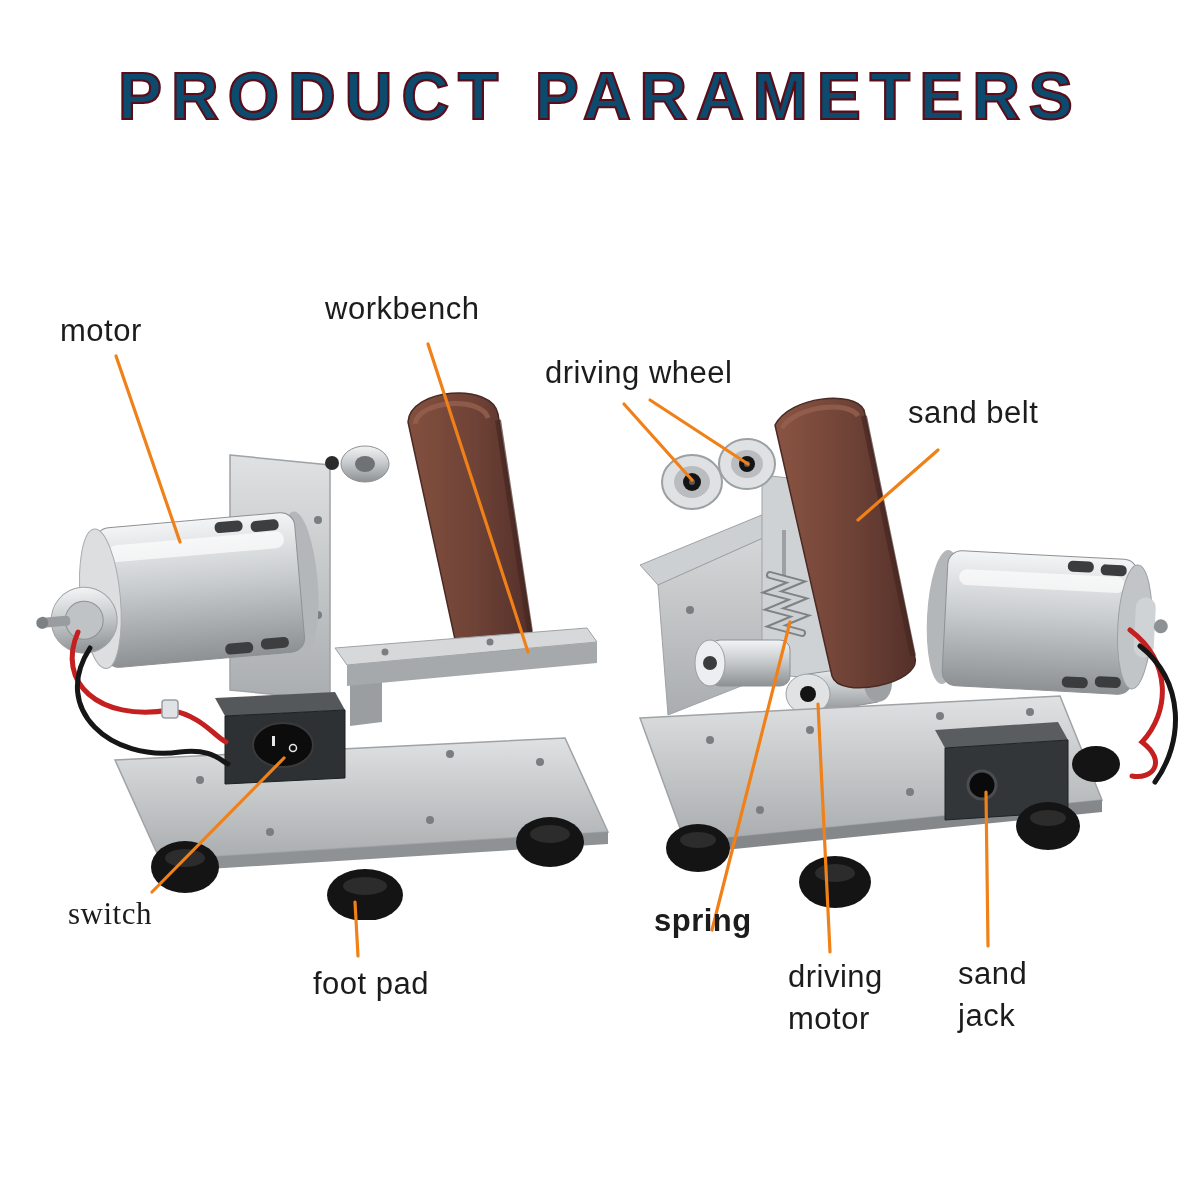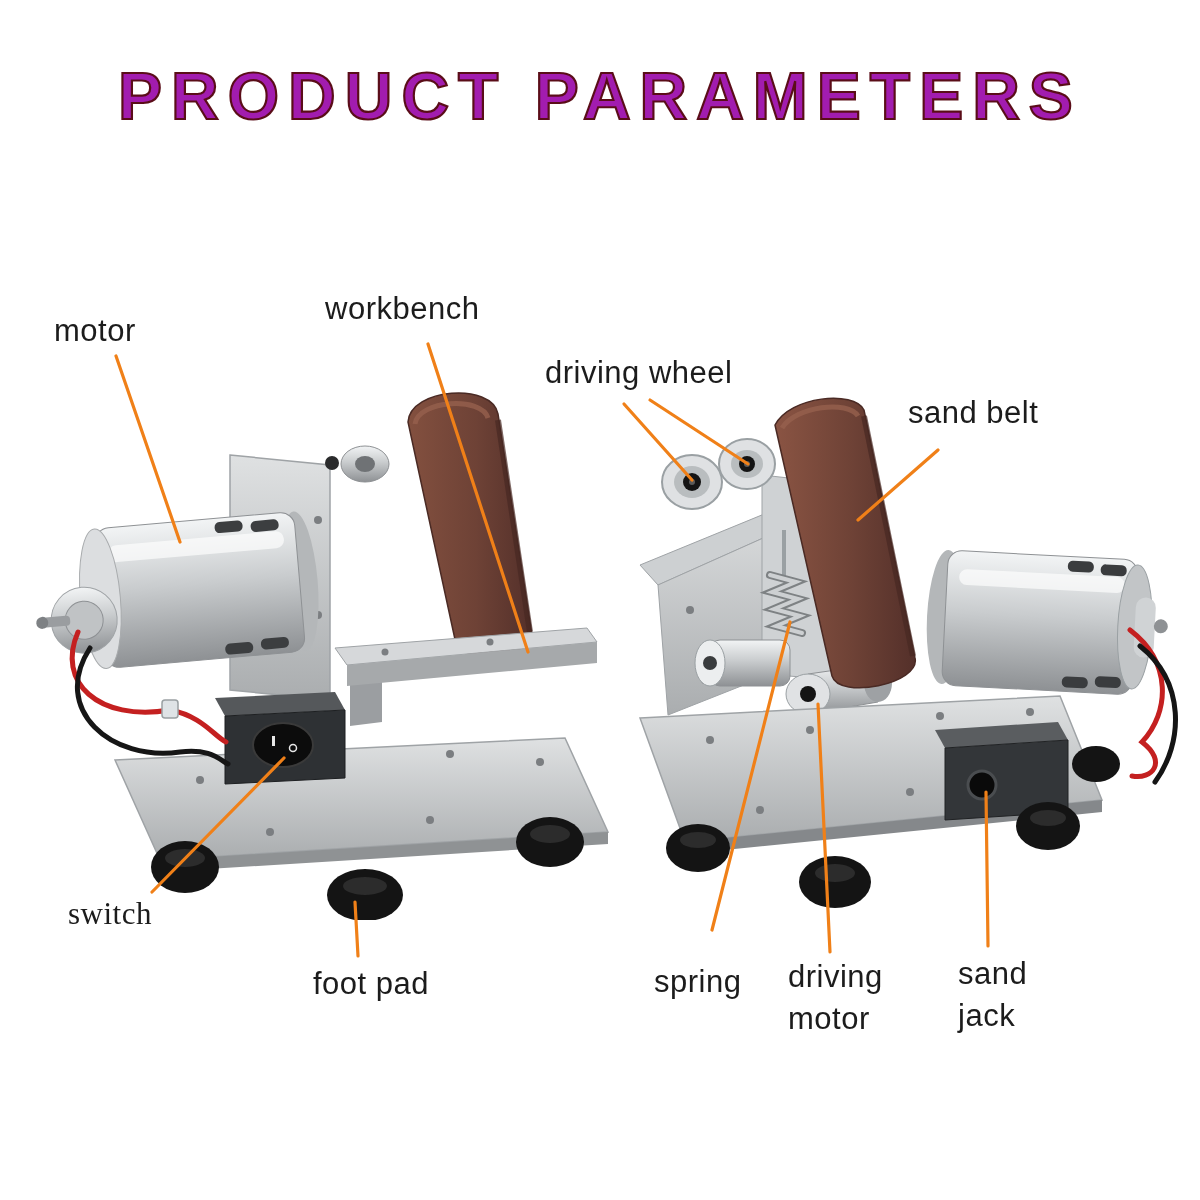--- a/index.html
+++ b/index.html
@@ -11,21 +11,21 @@
     font-family:"Liberation Sans", sans-serif;
   }
   .title{
     position:absolute;
     left:0; right:0; top:58px;
     margin:0;
     text-align:center;
     font-size:66px;
     font-weight:900;
     letter-spacing:9px;
-    color:#a21caf;
+    color:#0c4a6e;
     -webkit-text-stroke:2.2px #5a0d18;
   }
   .illustration{position:absolute; z-index:1;}
   .leaders{position:absolute; left:0; top:0; z-index:2;}
   .label{
     position:absolute;
     z-index:3;
     font-size:31px;
     font-weight:500;
     letter-spacing:0.5px;
@@ -254,21 +254,21 @@
     <line x1="650" y1="400" x2="748" y2="464"></line>
     <line x1="938" y1="450" x2="858" y2="520"></line>
     <line x1="152" y1="892" x2="284" y2="758"></line>
     <line x1="358" y1="956" x2="355" y2="902"></line>
     <line x1="712" y1="930" x2="790" y2="622"></line>
     <line x1="830" y1="952" x2="818" y2="704"></line>
     <line x1="988" y1="946" x2="986" y2="792"></line>
   </g>
 </svg>
 
-<div class="label" style="left:54px; top:310px;text-align:right;">motor</div>
+<div class="label" style="left:60px; top:310px;text-align:right;">motor</div>
 <div class="label" style="left:325px; top:288px;text-align:right;">workbench</div>
 <div class="label" style="left:545px; top:352px;">driving wheel</div>
 <div class="label" style="left:908px; top:392px;">sand belt</div>
 <div class="label" style="left:68px; top:893px;font-family:Liberation Serif, serif;">switch</div>
 <div class="label" style="left:298px; top:963px;margin-left:15px;">foot pad</div>
-<div class="label" style="left:654px; top:961px;">spring</div>
+<div class="label" style="left:654px; top:900px;font-weight:bold;">spring</div>
 <div class="label wrap" style="left:788px; top:956px; width:120px;">driving motor</div>
 <div class="label wrap" style="left:958px; top:953px; width:110px;">sand jack</div>
 
 </body></html>

